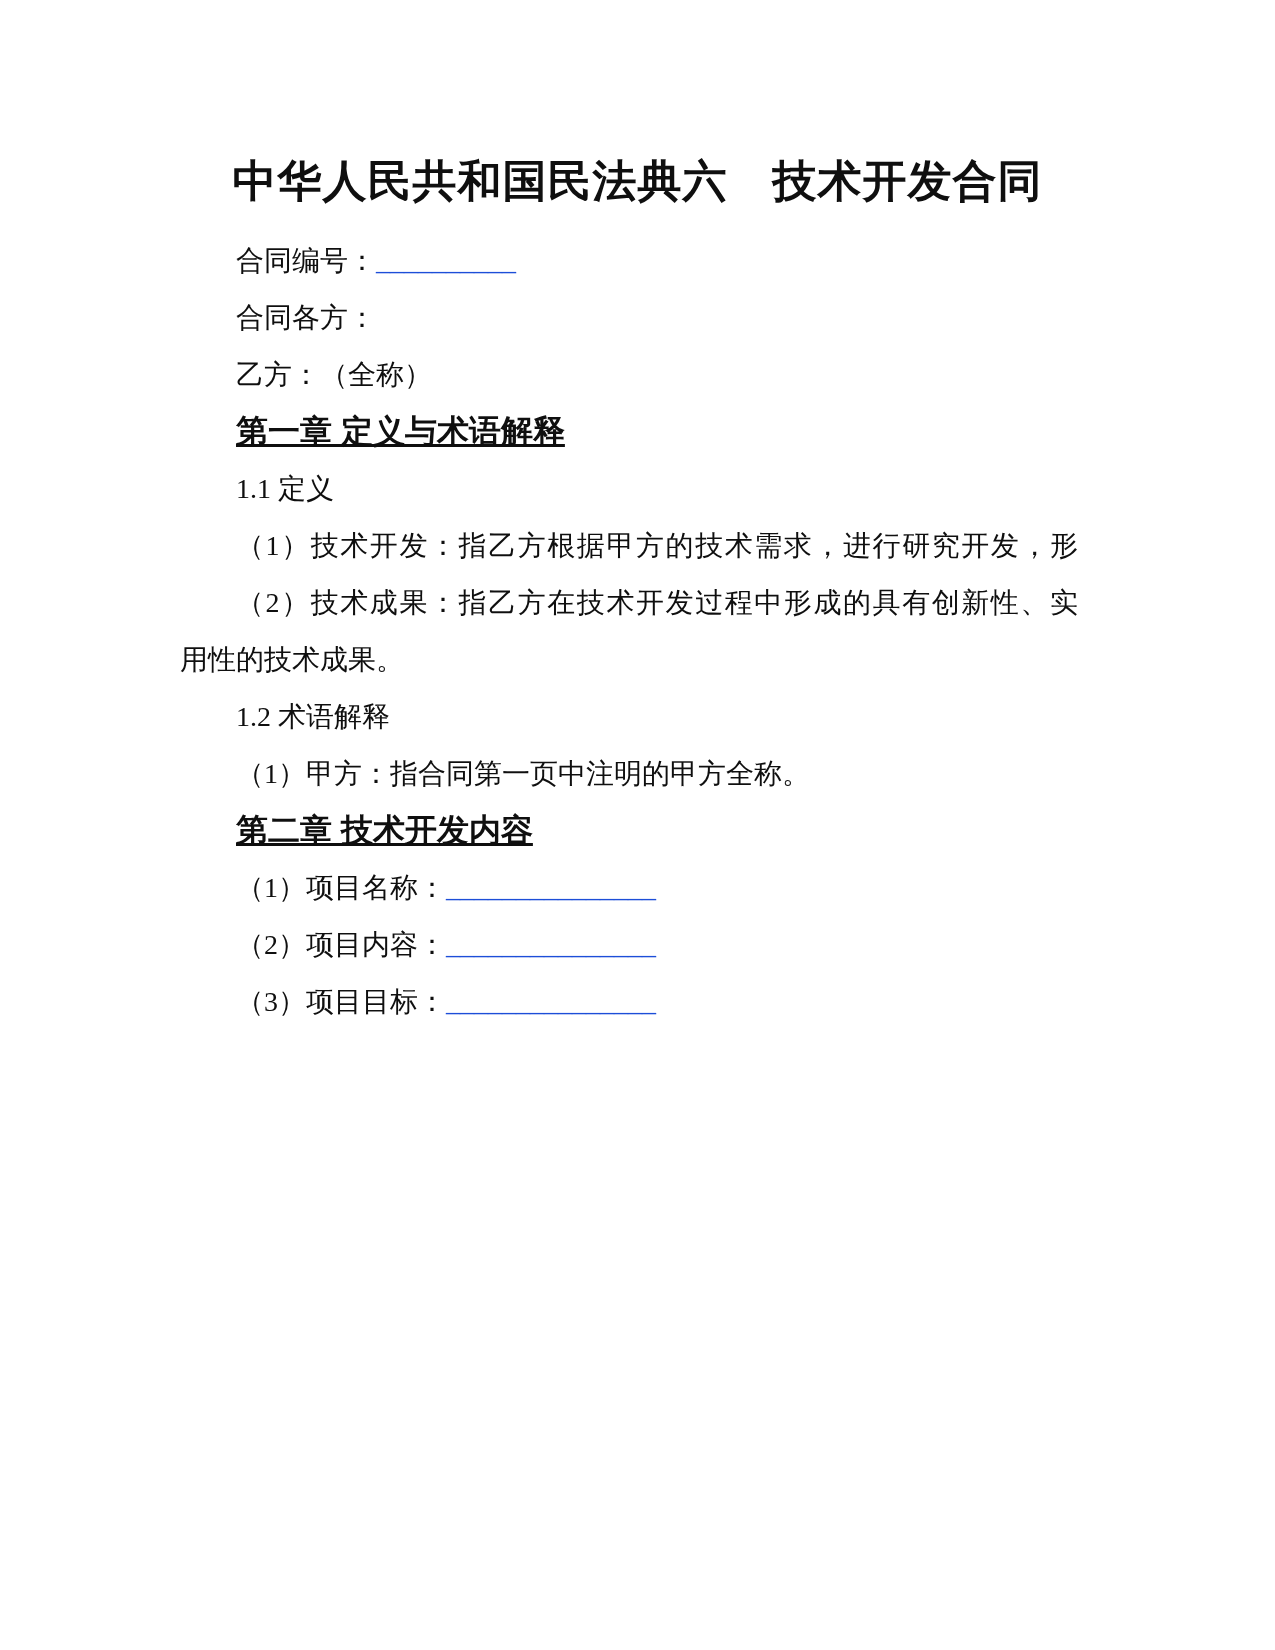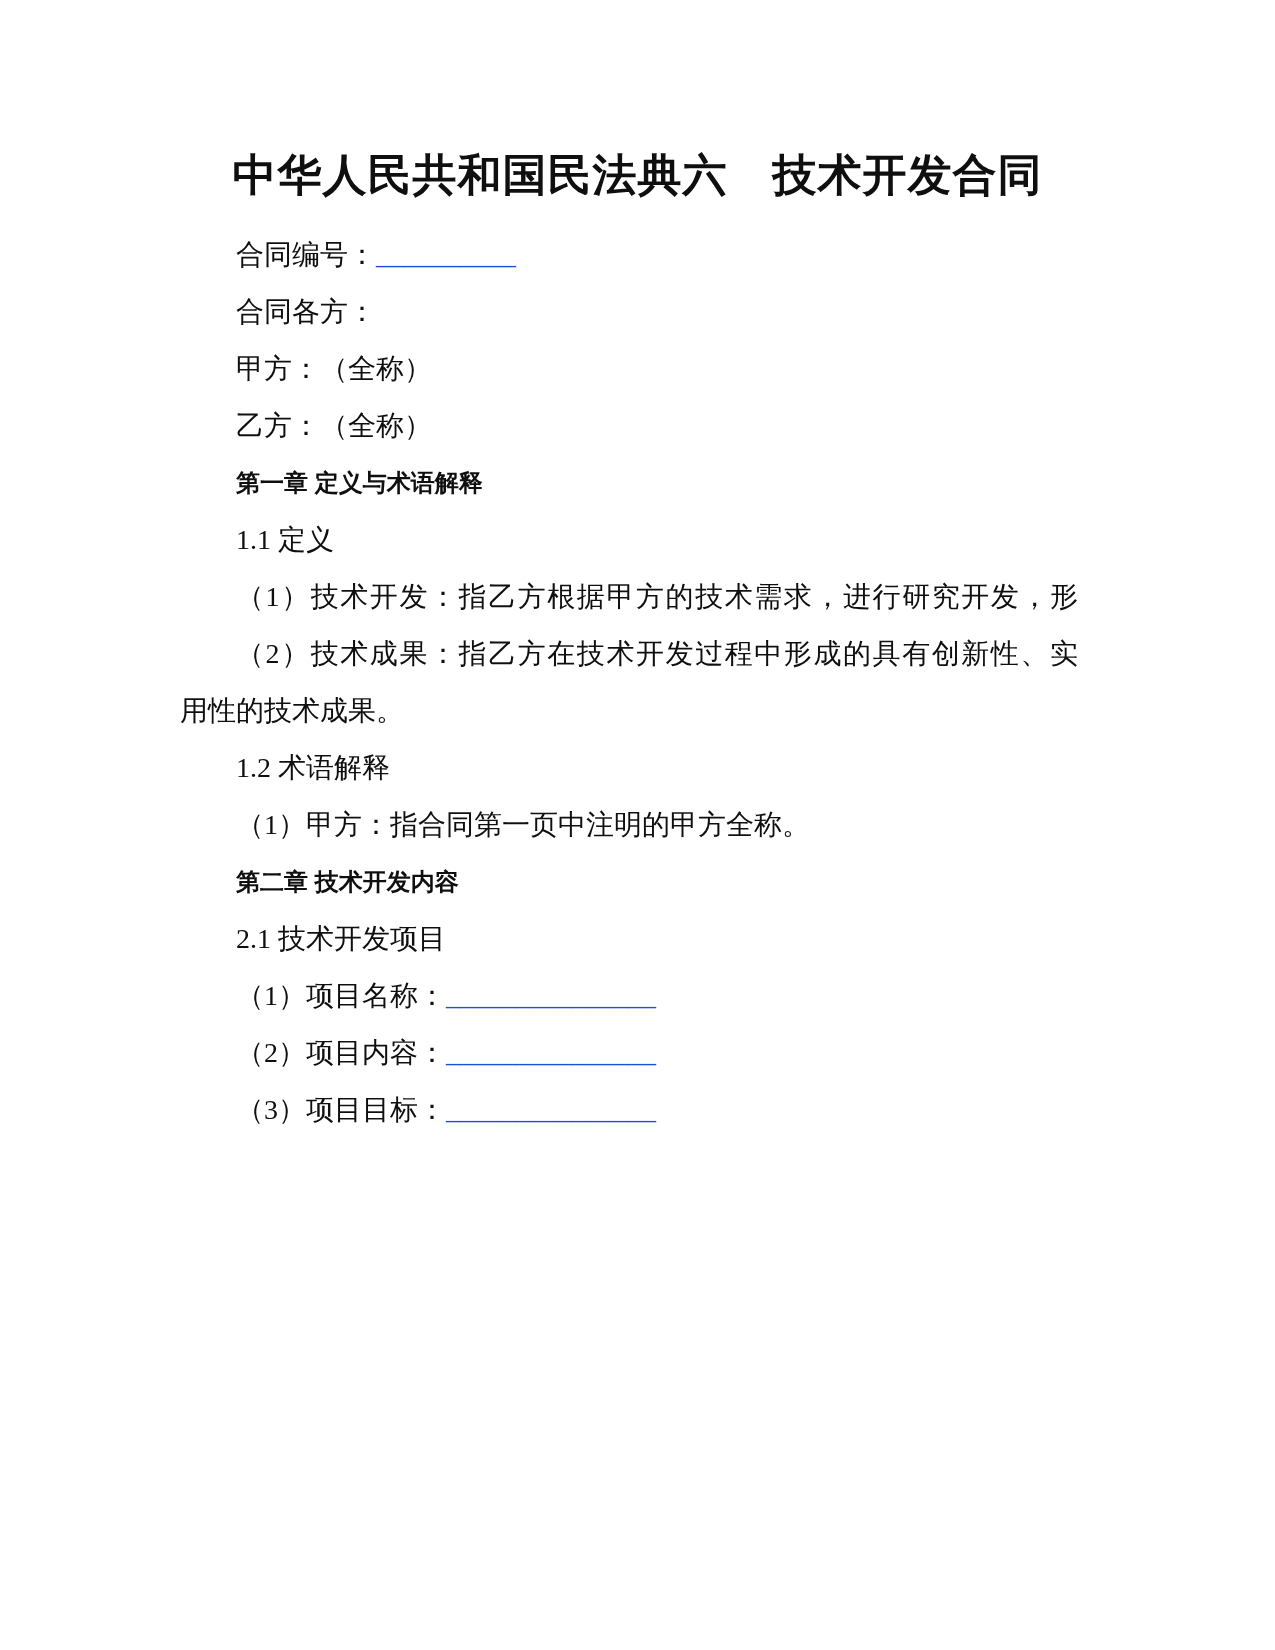--- a/index.html
+++ b/index.html
@@ -4,21 +4,21 @@
 <style>
   html, body {
     margin: 0;
     padding: 0;
     background: #ffffff;
   }
   .page {
     position: relative;
     width: 1275px;
     height: 1641px;
-    margin: 0 auto;
+    margin: 6px auto;
     background: #ffffff;
     color: #0f0f0f;
     font-family: "Liberation Serif", "DejaVu Serif", serif;
     overflow: hidden;
   }
   .doc-title {
     padding-top: 150px;
     margin: 0 40px;
     line-height: 52px;
     text-align: center;
@@ -36,41 +36,39 @@
     text-align: justify;
   }
   .para { margin: 0; }
   .tline { text-align: justify; }
   .tline.first { text-indent: 56px; }
   
   .tline.fill { text-align-last: justify; }
   .para.chapter {
     font-family: "Liberation Sans", "DejaVu Sans", sans-serif;
     font-weight: 700;
-    font-size: 24px;
+    font-size: 32px;
+    text-decoration: underline;
   }
   .blank {
     color: #1d4ed8;
     letter-spacing: 0;
   }
 </style>
 </head>
 <body>
 
 <div class="page">
   <h1 class="doc-title">中华人民共和国民法典六　技术开发合同</h1>
   <div class="content">
       <div class="para field">
         <div class="tline first"><span>合同编号：</span><span class="blank">__________</span></div>
       </div>
       <div class="para field">
         <div class="tline first">合同各方：</div>
-      </div>
-      <div class="para field">
-        <div class="tline first">甲方：（全称）</div>
       </div>
       <div class="para field">
         <div class="tline first">乙方：（全称）</div>
       </div>
       <div class="para chapter">
         <div class="tline first">第一章 定义与术语解释</div>
       </div>
       <div class="para section">
         <div class="tline first">1.1 定义</div>
       </div>
@@ -83,23 +81,20 @@
       </div>
       <div class="para section">
         <div class="tline first">1.2 术语解释</div>
       </div>
       <div class="para body">
         <div class="tline first">（1）甲方：指合同第一页中注明的甲方全称。</div>
       </div>
       <div class="para chapter">
         <div class="tline first">第二章 技术开发内容</div>
       </div>
-      <div class="para section">
-        <div class="tline first">2.1 技术开发项目</div>
-      </div>
       <div class="para body">
         <div class="tline first"><span>（1）项目名称：</span><span class="blank">_______________</span></div>
       </div>
       <div class="para body">
         <div class="tline first"><span>（2）项目内容：</span><span class="blank">_______________</span></div>
       </div>
       <div class="para body">
         <div class="tline first"><span>（3）项目目标：</span><span class="blank">_______________</span></div>
       </div>
     </div>

